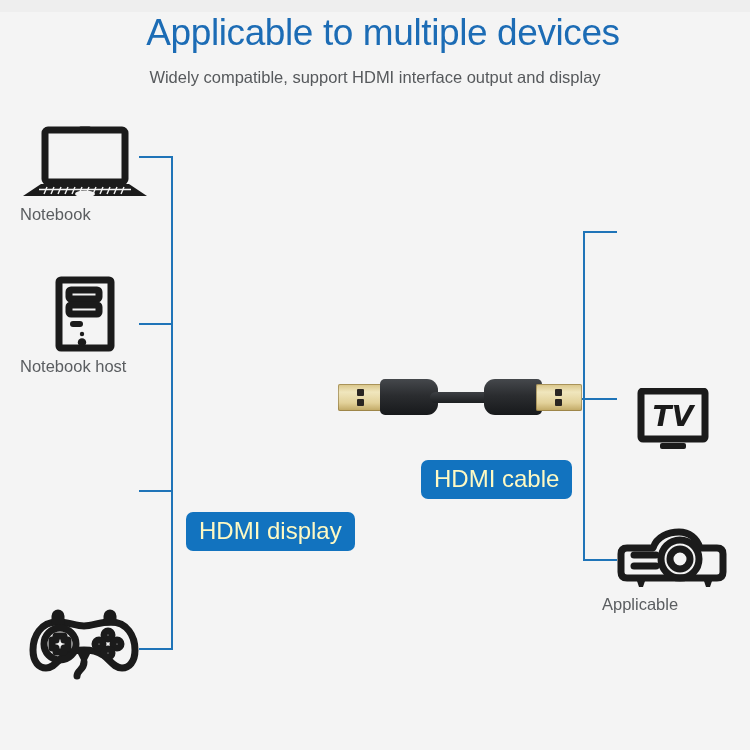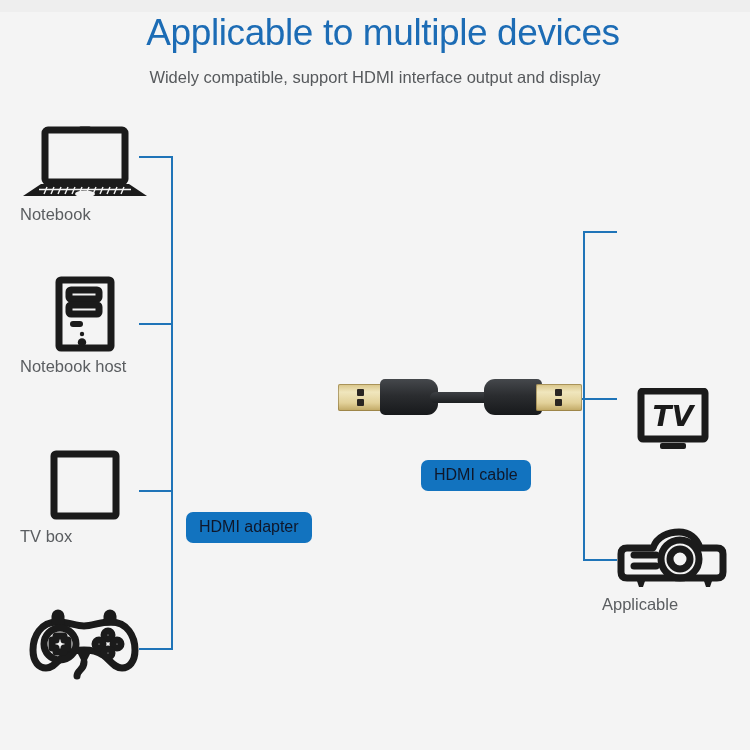--- a/index.html
+++ b/index.html
@@ -63,23 +63,23 @@
     line-height: 1.26;
     margin-top: 4px;
     white-space: pre-line;
   }
   .glyph { display: block; margin: 0 auto; }
 
   
   .badge {
     position: absolute;
     background: #1273bf;
-    color: #0f172a;
+    color: #fef9c3;
     border-radius: 7px;
-    font-size: 16px;
+    font-size: 24px;
     padding: 7px 13px 8px 13px;
     white-space: nowrap;
     line-height: 1;
   }
 
   
   #adapter { position: absolute; left: 178px; top: 303px; width: 160px; height: 205px; }
   .ad-body {
     position: absolute; left: 36px; top: 56px;
     width: 112px; height: 88px;
@@ -222,44 +222,38 @@
       <rect x="5" y="4" width="52" height="68" rx="2" class="ico-stroke" stroke-width="6"></rect>
       <rect x="15" y="14" width="30" height="9" rx="2" class="ico-stroke" stroke-width="4"></rect>
       <rect x="15" y="29" width="30" height="9" rx="2" class="ico-stroke" stroke-width="4"></rect>
       <rect x="16" y="45" width="13" height="6" rx="3" class="ico-fill"></rect>
       <circle cx="28" cy="58" r="2.2" class="ico-fill"></circle>
       <circle cx="28" cy="66.5" r="4.2" class="ico-fill"></circle>
     </svg>
     <div class="caption">Notebook host</div>
   </div>
 
-  <div class="node" style="left:20px; top:448px; width:130px;">
-    <svg class="glyph" width="74" height="74" viewBox="0 0 74 74">
-      <rect x="6" y="6" width="62" height="62" rx="2" class="ico-stroke" stroke-width="6"></rect>
-    </svg>
-    <div class="caption">TV box</div>
-  </div>
 
   <div class="node" style="left:14px; top:608px; width:140px;">
     <svg class="glyph" width="114" height="72" viewBox="0 0 114 72">
       <path d="M30 14 C14 14 6 28 6 42 C6 54 12 60 19 60 C27 60 31 52 38 47 C44 43 50 42 57 42 C64 42 70 43 76 47 C83 52 87 60 95 60 C102 60 108 54 108 42 C108 28 100 14 84 14 C72 14 66 18 57 18 C48 18 42 14 30 14 Z" class="ico-stroke" stroke-width="5"></path>
       <path d="M28 8 C28 4 34 4 34 8 L34 14 L28 14 Z" class="ico-stroke" stroke-width="4"></path>
       <path d="M80 8 C80 4 86 4 86 8 L86 14 L80 14 Z" class="ico-stroke" stroke-width="4"></path>
       <circle cx="33" cy="36" r="16" class="ico-stroke" stroke-width="4"></circle>
       <path d="M29 28 L37 28 L37 32 L41 32 L41 40 L37 40 L37 44 L29 44 L29 40 L25 40 L25 32 L29 32 Z" class="ico-stroke" stroke-width="4"></path>
       <circle cx="81" cy="27" r="4" class="ico-stroke" stroke-width="3.6"></circle>
       <circle cx="72" cy="36" r="4" class="ico-stroke" stroke-width="3.6"></circle>
       <circle cx="90" cy="36" r="4" class="ico-stroke" stroke-width="3.6"></circle>
       <circle cx="81" cy="45" r="4" class="ico-stroke" stroke-width="3.6"></circle>
       <path d="M50 44 L64 44 L59 54 L55 54 Z" class="ico-fill"></path>
       <path d="M57 54 C57 62 50 62 50 68" class="ico-stroke" stroke-width="4"></path>
     </svg>
   </div>
 
-  <div class="badge" style="left:186px; top:512px;">HDMI adapter</div>
+  <div class="badge" style="left:186px; top:512px;">HDMI display</div>
 
   <div id="cable">
     <div class="c-gold left">
       <div class="c-dot a"></div>
       <div class="c-dot b"></div>
     </div>
     <div class="c-shell left"></div>
     <div class="c-wire"></div>
     <div class="c-shell right"></div>
     <div class="c-gold right">

